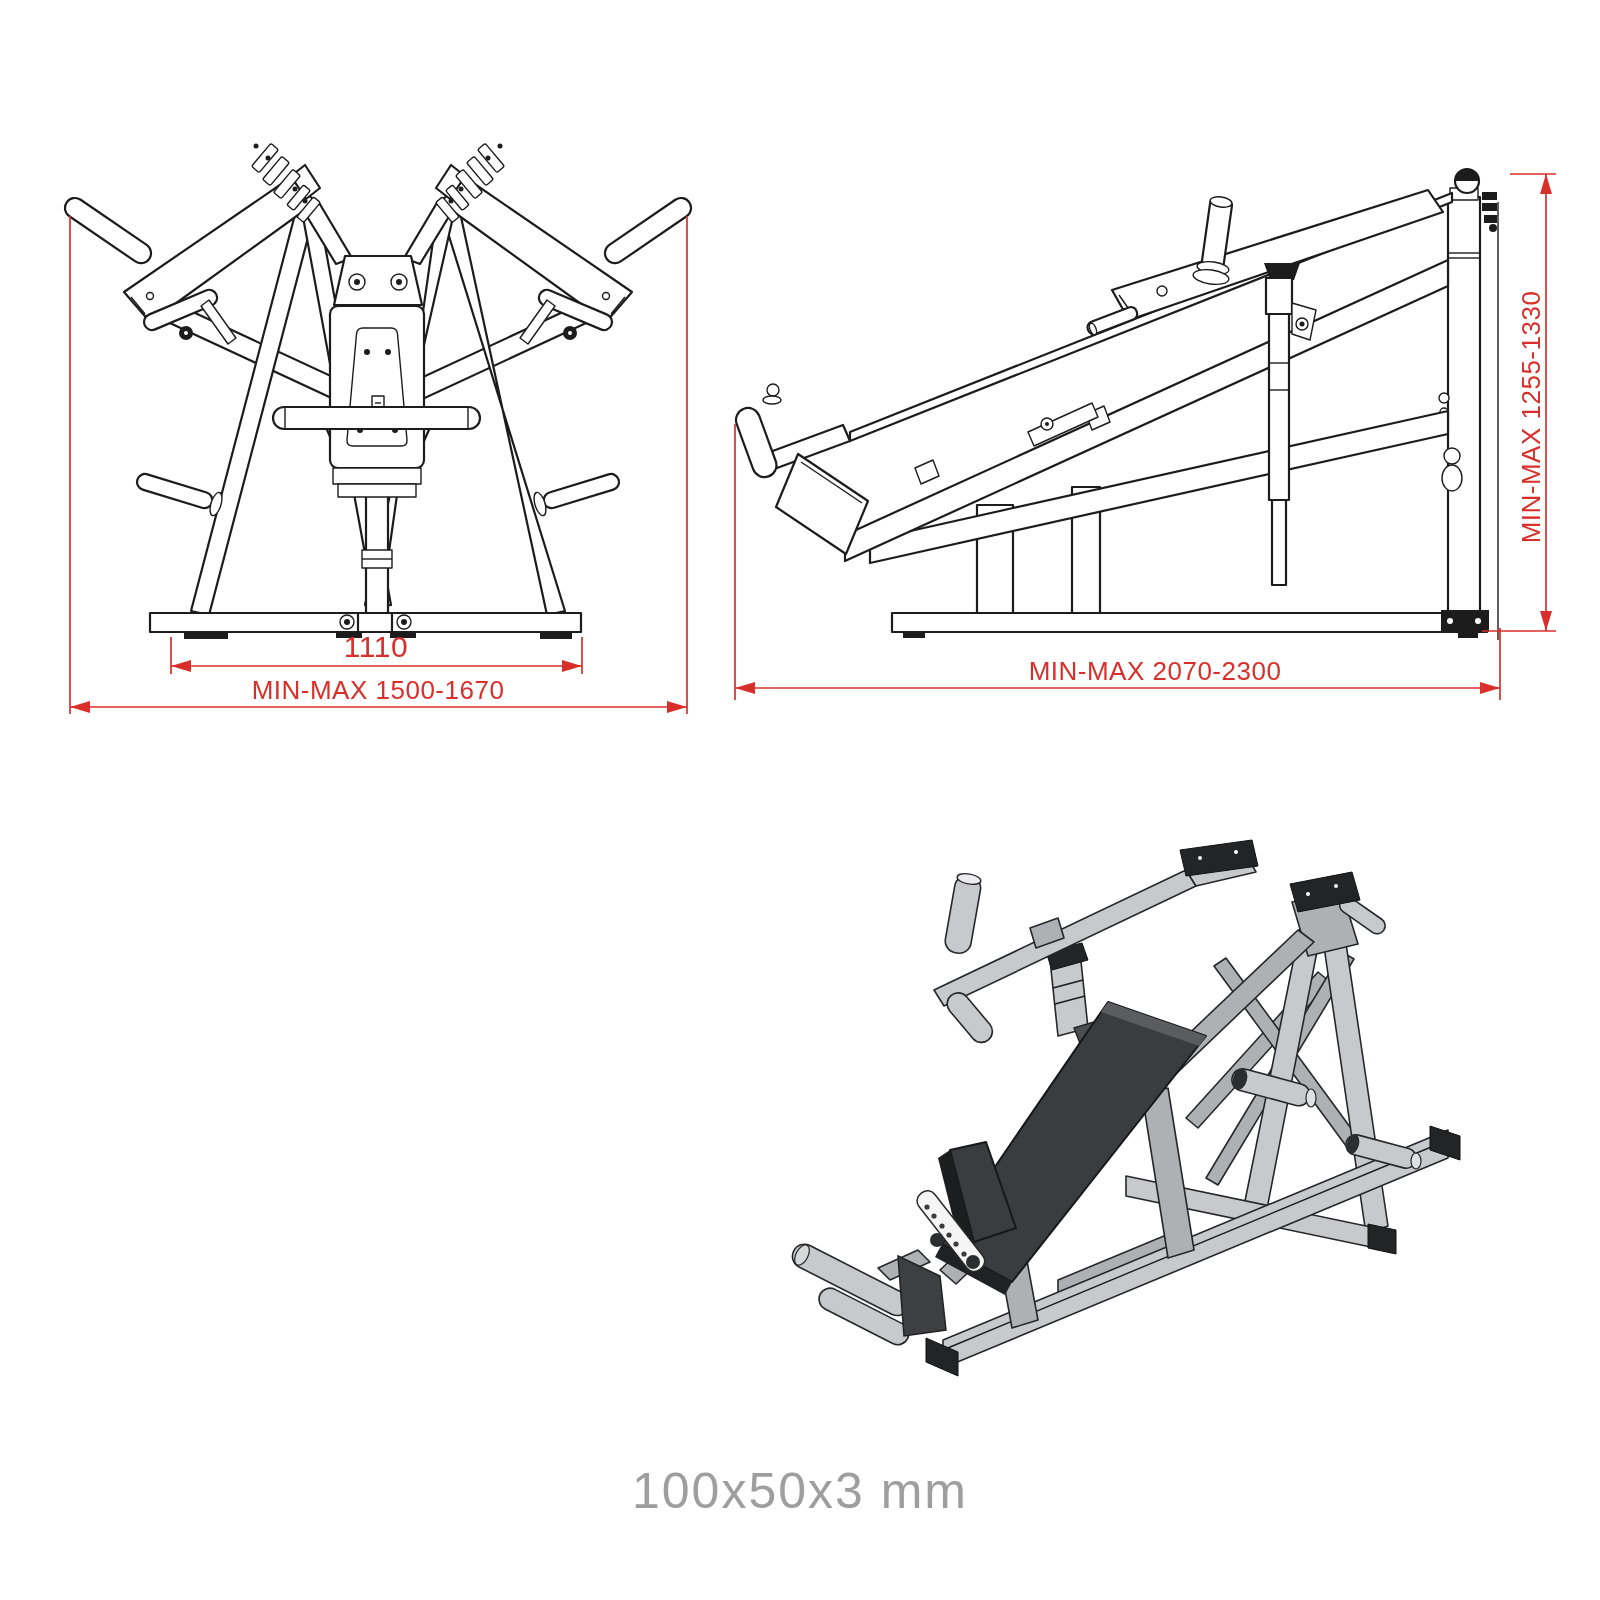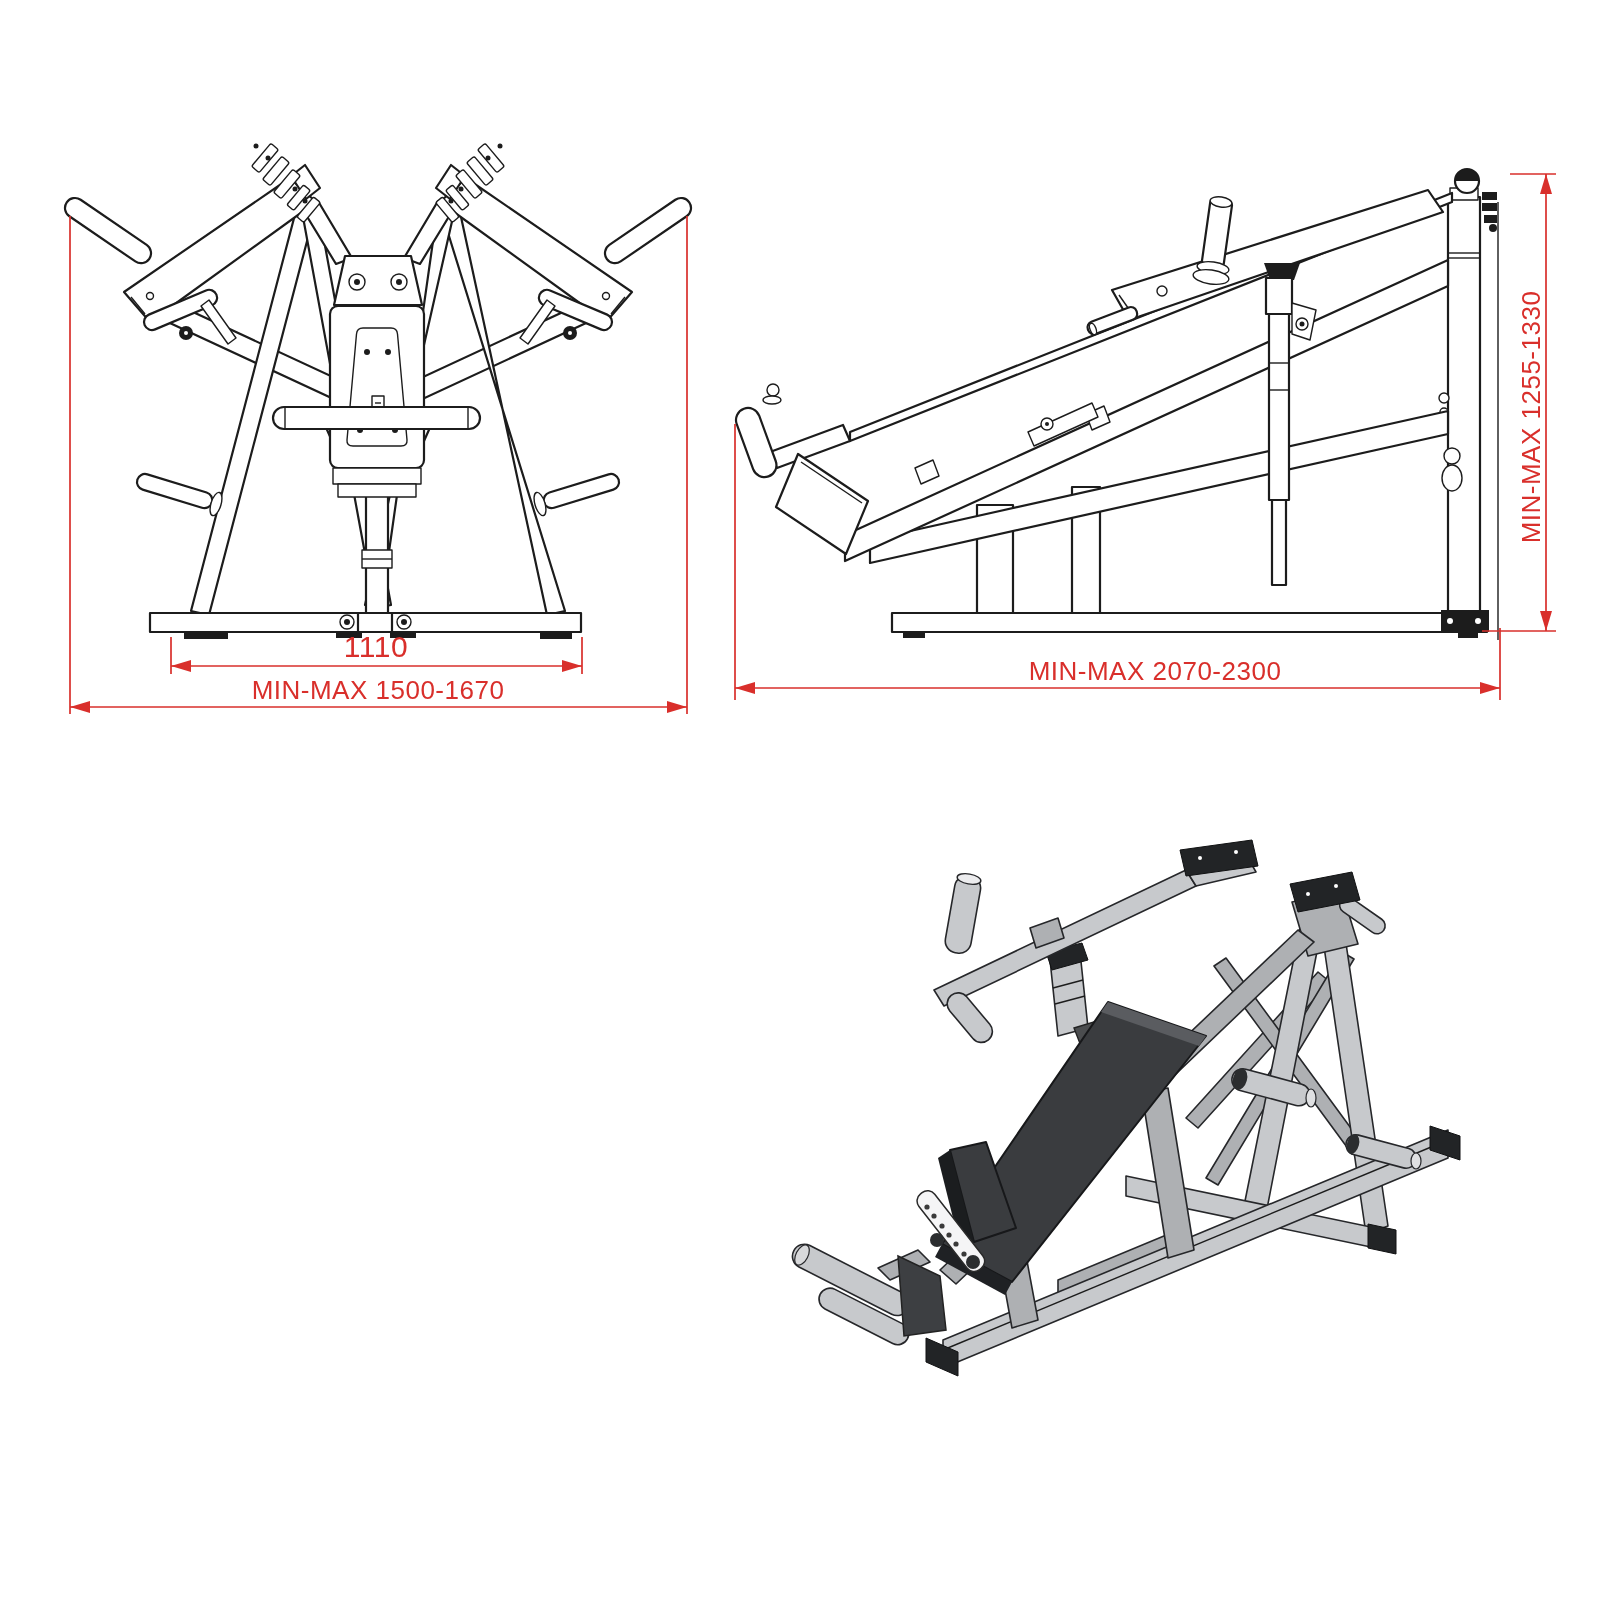--- a/index.html
+++ b/index.html
@@ -359,13 +359,14 @@
       <rect class="g1" x="1232" y="1068" width="80" height="22" rx="11" transform="rotate(15 1240 1079)"></rect>
       <ellipse cx="1240" cy="1079" rx="7" ry="11" transform="rotate(15 1240 1079)" fill="#2b2d2f"></ellipse>
       <ellipse cx="1311" cy="1098" rx="5" ry="9" fill="#dfe0e2" stroke="#26272a" stroke-width="1.2"></ellipse>
       <rect class="g1" x="1346" y="1134" width="72" height="20" rx="10" transform="rotate(15 1353 1144)"></rect>
       <ellipse cx="1353" cy="1144" rx="6" ry="10" transform="rotate(15 1353 1144)" fill="#2b2d2f"></ellipse>
       <ellipse cx="1416" cy="1161" rx="5" ry="8" fill="#dfe0e2" stroke="#26272a" stroke-width="1.2"></ellipse>
     </g>
   </g>
 </svg>
 
+<div class="caption">100x50x3 mm</div>
 </div>
 
 </body></html>

